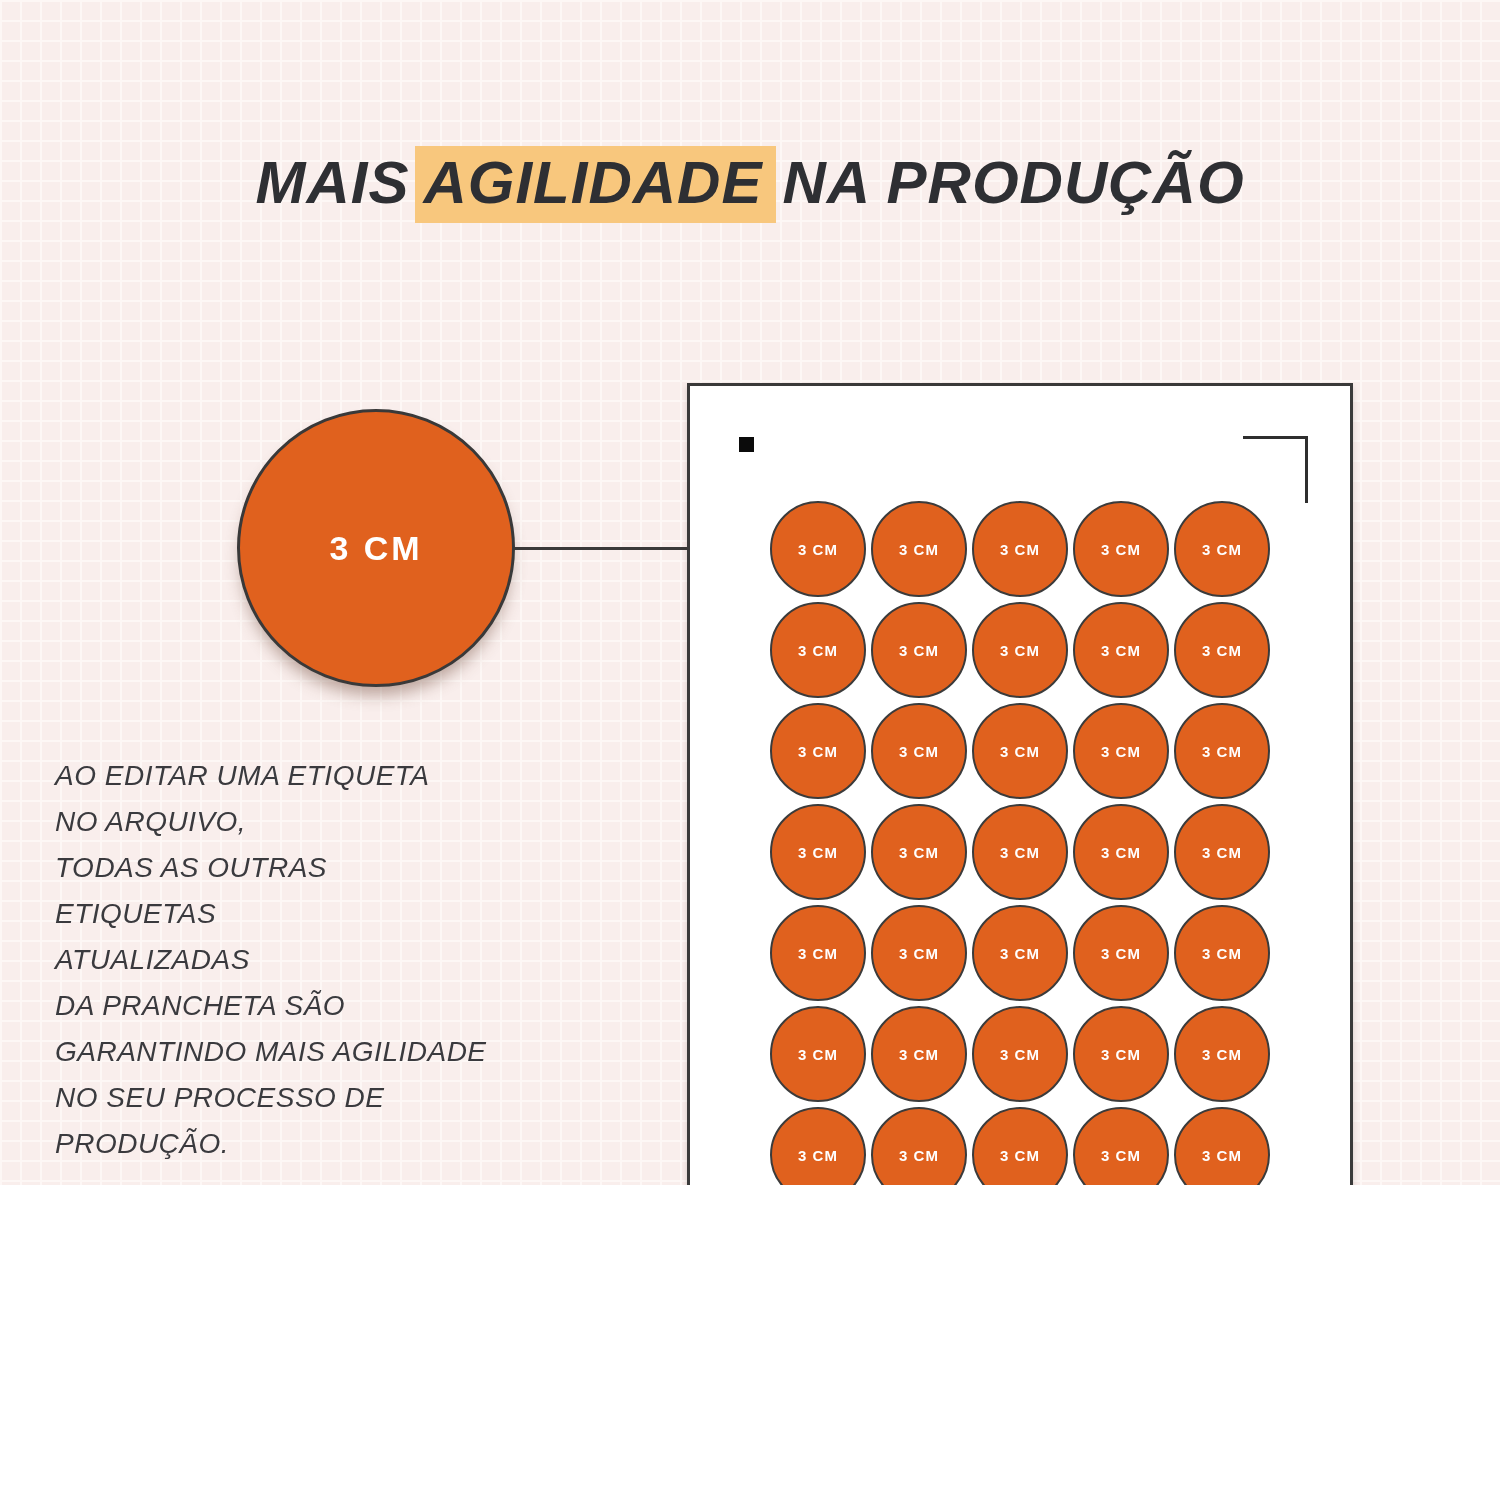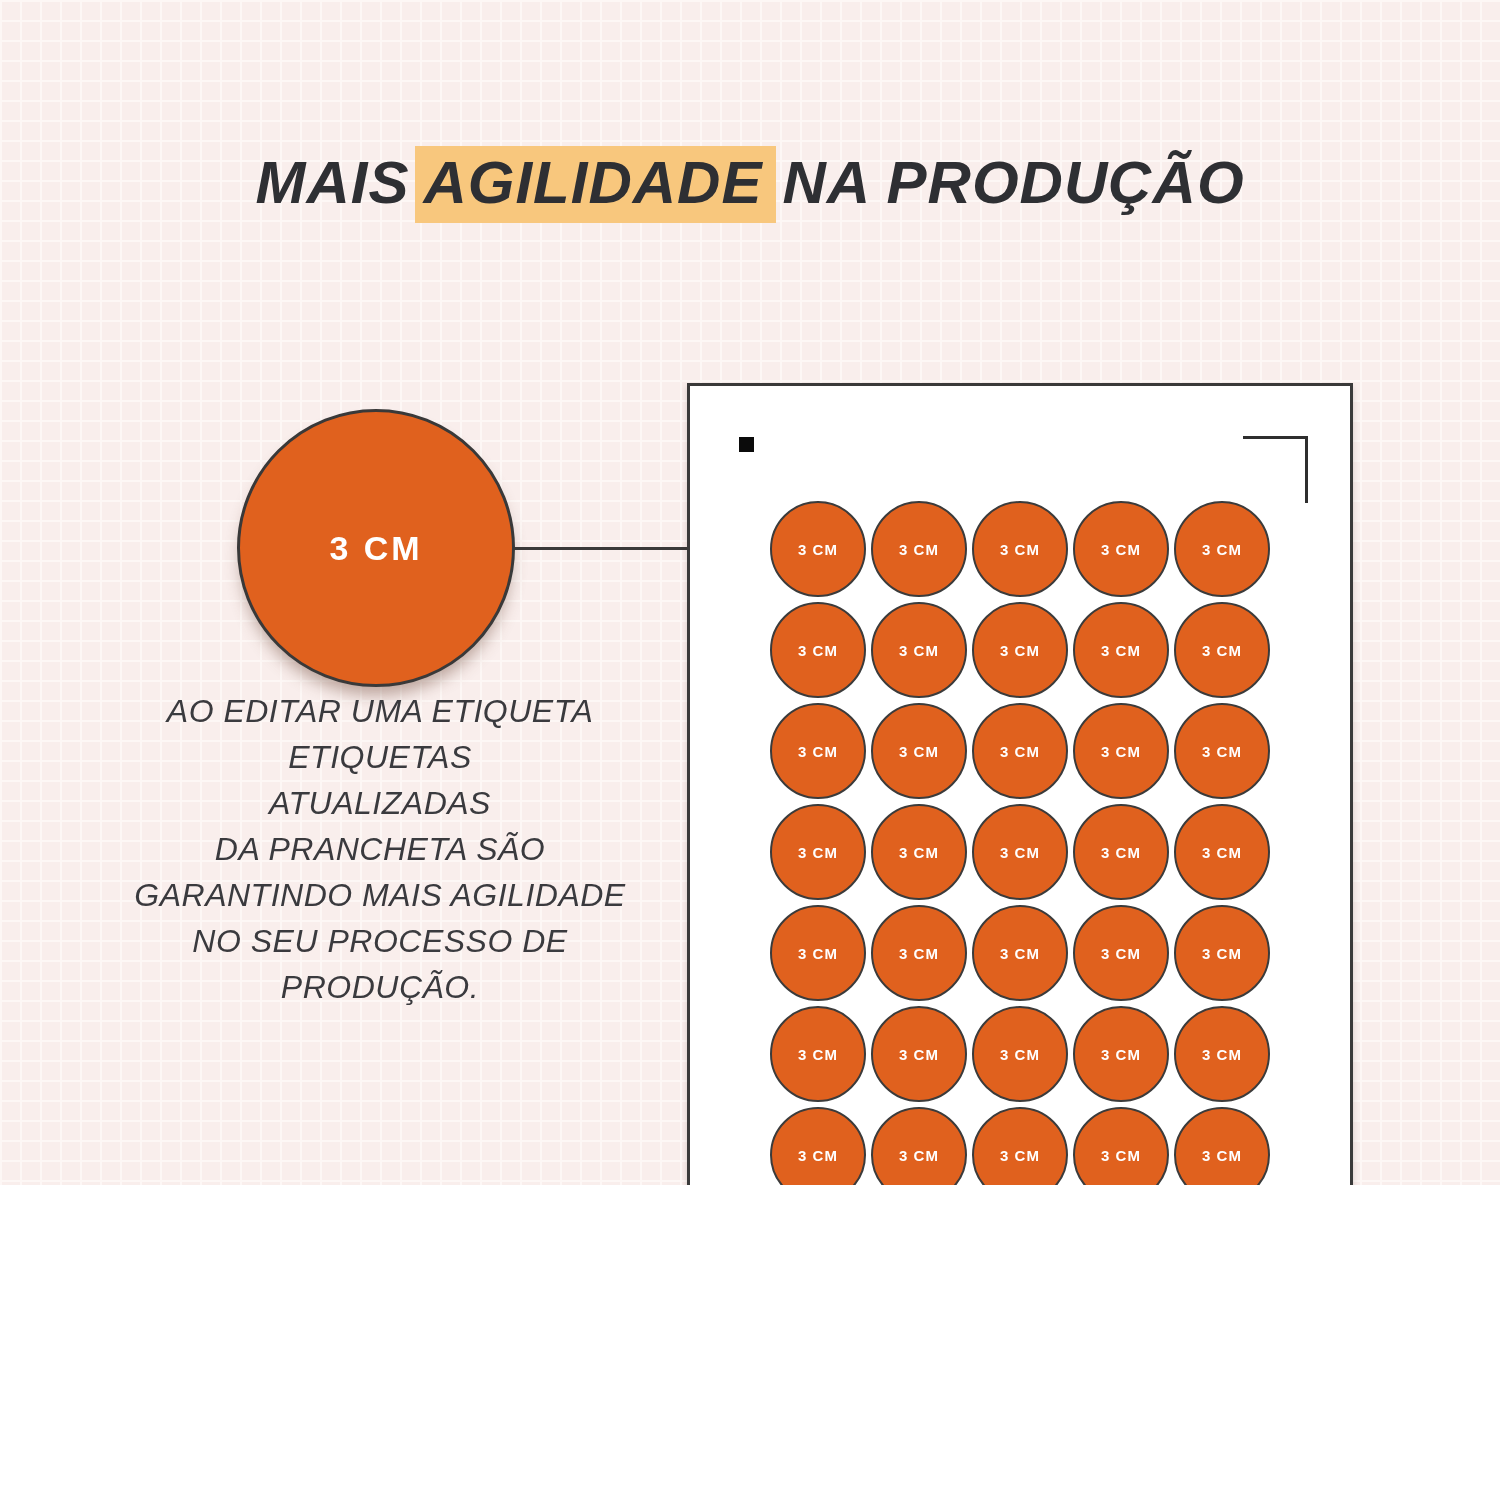--- a/index.html
+++ b/index.html
@@ -61,24 +61,24 @@
     position:absolute;
     left:764px;top:542px;
     width:14px;height:14px;
     border-radius:50%;
     background:#2e2e2e;
   }
 
   
   .description{
     position:absolute;
-    top:688px;left:55px;width:650px;
-    text-align:center;
+    top:753px;left:55px;width:650px;
+    text-align:left;
     font-style:italic;
-    font-size:32px;
+    font-size:28px;
     line-height:46px;
     color:#3a3a3e;
     letter-spacing:0.5px;
   }
   .description .line.bold{
     font-weight:700;
     color:#2e2f33;
   }
 
   
@@ -142,20 +142,22 @@
   <div class="title"><span>MAIS</span><span class="hl">AGILIDADE</span><span>NA PRODUÇÃO</span></div>
 
   <div class="big-circle">
     <span class="label">3 CM</span>
   </div>
   <div class="connector-line"></div>
   <div class="connector-dot"></div>
 
   <div class="description">
       <div class="line">AO EDITAR UMA ETIQUETA</div>
+      <div class="line">NO ARQUIVO,</div>
+      <div class="line">TODAS AS OUTRAS</div>
       <div class="line">ETIQUETAS</div>
       <div class="line">ATUALIZADAS</div>
       <div class="line">DA PRANCHETA SÃO</div>
       <div class="line">GARANTINDO MAIS AGILIDADE</div>
       <div class="line">NO SEU PROCESSO DE</div>
       <div class="line">PRODUÇÃO.</div>
     </div>
 
   <div class="sheet">
     <div class="reg-square"></div>

